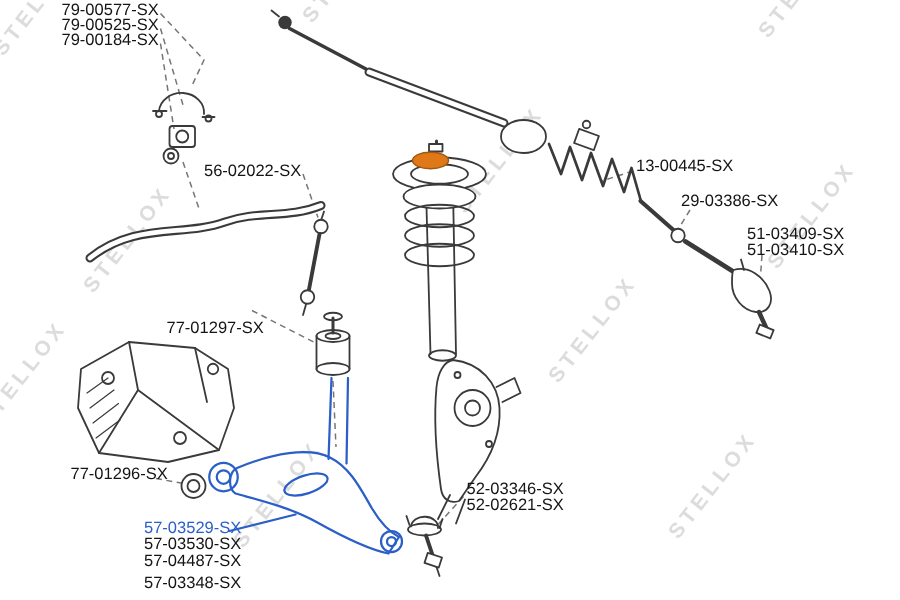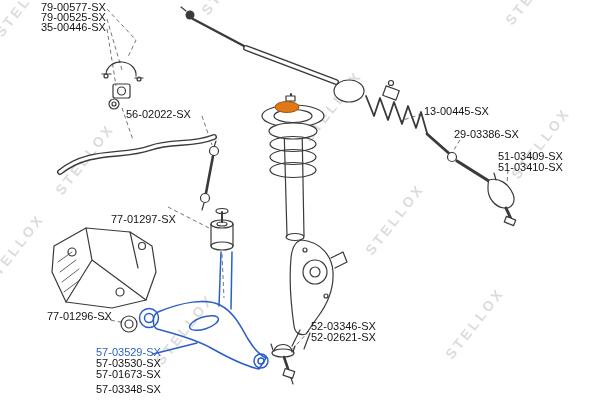--- a/index.html
+++ b/index.html
@@ -188,27 +188,27 @@
       <line class="ln" x1="273" y1="350" x2="271" y2="344"></line>
       <line class="ln" x1="293" y1="352" x2="295" y2="346"></line>
       <line class="ln" style="stroke-width:2.6" x1="284" y1="357" x2="289" y2="372"></line>
       <rect class="lnf" x="284" y="370" width="10" height="7" transform="rotate(18 289 373)"></rect>
       <line class="ln" x1="291" y1="378" x2="293" y2="384"></line>
     </g>
   </svg>
 
   <div class="part-label" style="left:41px;top:2px">79-00577-SX</div>
   <div class="part-label" style="left:41px;top:12px">79-00525-SX</div>
-  <div class="part-label" style="left:41px;top:22px">35-00446-SX</div>
-  <div class="part-label" style="left:126px;top:109px">56-02022-SX</div>
+  <div class="part-label" style="left:41px;top:22px">79-00184-SX</div>
+  <div class="part-label" style="left:136px;top:109px">56-02022-SX</div>
   <div class="part-label" style="left:424px;top:106px">13-00445-SX</div>
   <div class="part-label" style="left:454px;top:129px">29-03386-SX</div>
   <div class="part-label" style="left:498px;top:151px">51-03409-SX</div>
   <div class="part-label" style="left:498px;top:162px">51-03410-SX</div>
   <div class="part-label" style="left:111px;top:214px">77-01297-SX</div>
   <div class="part-label" style="left:47px;top:311px">77-01296-SX</div>
   <div class="part-label" style="left:311px;top:321px">52-03346-SX</div>
   <div class="part-label" style="left:311px;top:332px">52-02621-SX</div>
   <div class="part-label hl" style="left:96px;top:347px">57-03529-SX</div>
   <div class="part-label" style="left:96px;top:358px">57-03530-SX</div>
-  <div class="part-label" style="left:96px;top:369px">57-01673-SX</div>
+  <div class="part-label" style="left:96px;top:369px">57-04487-SX</div>
   <div class="part-label" style="left:96px;top:384px">57-03348-SX</div>
 </div>
 
 </body></html>

